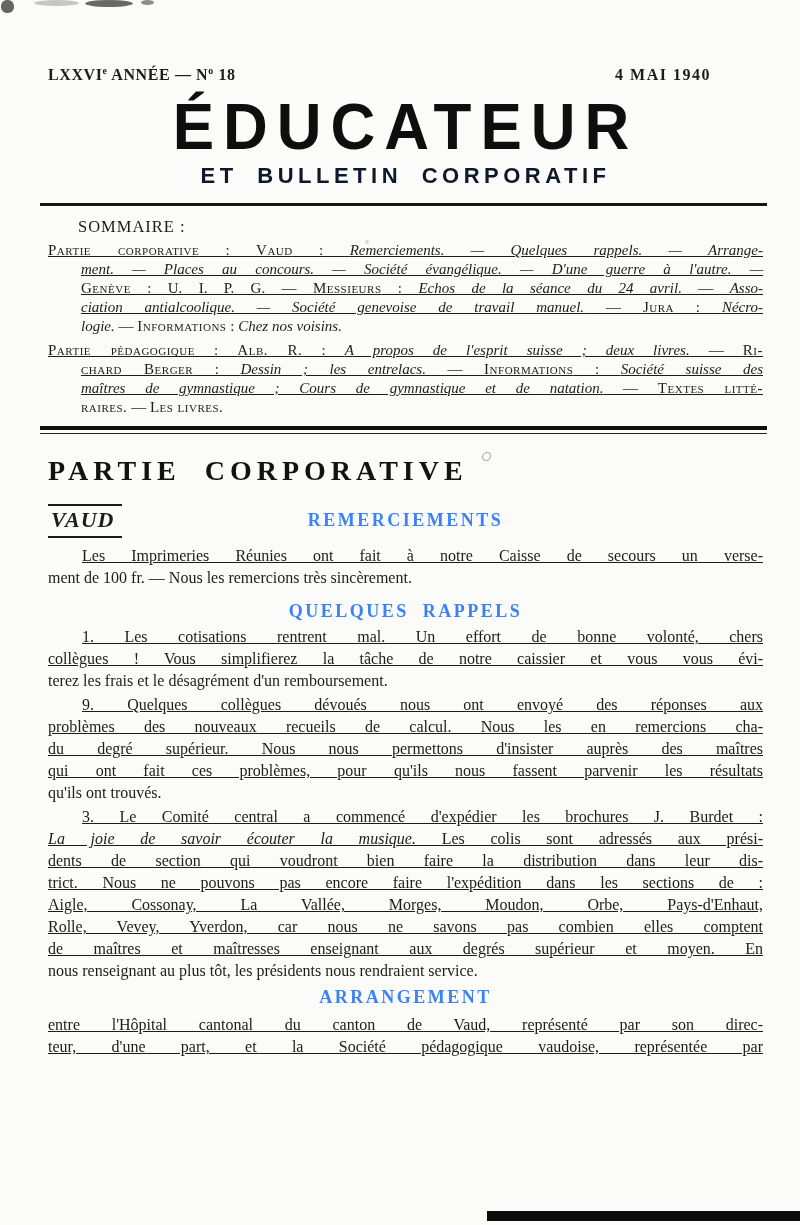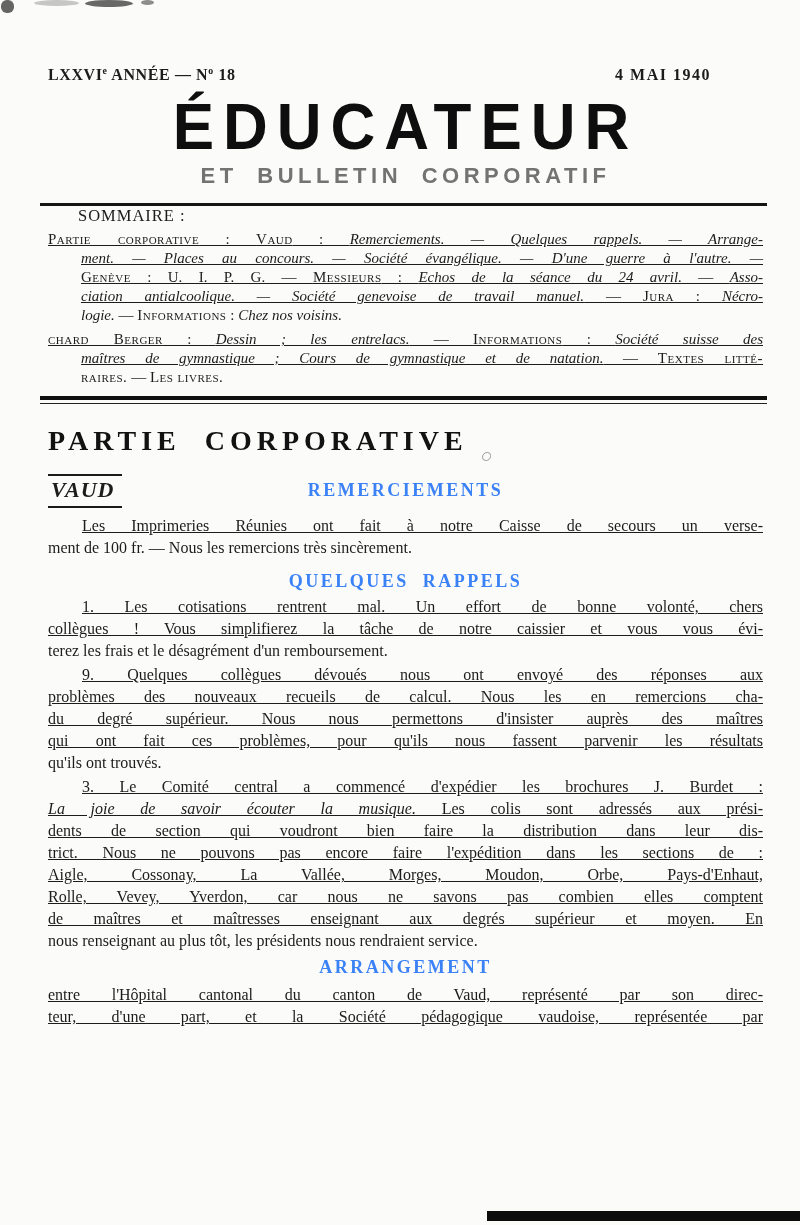--- a/index.html
+++ b/index.html
@@ -12,26 +12,26 @@
               padding-top:60px;font-size:16px;line-height:22px;}
   .issue{font-weight:bold;letter-spacing:.6px;}
   .issue sup{font-size:.62em;}
   .hdate{letter-spacing:1.5px;padding-right:52px;font-weight:bold;}
 
   
   .title{margin:10px 0 0 0;text-align:center;font-family:"Liberation Sans","DejaVu Sans",sans-serif;
          font-weight:bold;font-size:62px;line-height:60px;letter-spacing:9px;color:#0e0e0e;
          transform:scaleY(1.04);transform-origin:top center;}
   .subtitle{margin-top:7px;text-align:center;font-family:"Liberation Sans","DejaVu Sans",sans-serif;
-            font-weight:bold;font-size:22px;line-height:26px;letter-spacing:4.5px;word-spacing:9px;color:#737373;}
+            font-weight:bold;font-size:22px;line-height:26px;letter-spacing:4.5px;word-spacing:9px;color:#0f172a;}
   .masthead-rule{margin:14px 0 0 -8px;width:727px;height:3px;background:#151515;}
 
   
   .sommaire{font-size:15px;line-height:19px;}
-  .sommaire-label{padding-left:30px;font-size:16.5px;letter-spacing:1px;}
+  .sommaire-label{margin-top:11px;padding-left:30px;font-size:16.5px;letter-spacing:1px;}
   .som-para{margin-top:5px;}
   .sc{font-variant:small-caps;letter-spacing:.5px;}
   .it{font-style:italic;}
   .pline{text-align:left;}
   .pline.j{text-align:justify;text-align-last:justify;text-decoration:underline;}
   .hang .pline + .pline{padding-left:33px;}
 
   .double-rule{margin:9px 0 0 -8px;width:727px;height:3px;
                border-top:4px solid #101010;border-bottom:1px solid #222;background:transparent;}
 
@@ -90,20 +90,21 @@
     <div class="sommaire">
       <div class="sommaire-label">SOMMAIRE :</div>
       <div class="som-para hang">
           <div class="pline j"><span class="sc">Partie corporative</span><span> : </span><span class="sc">Vaud</span><span> : </span><span class="it">Remerciements. — Quelques rappels. — Arrange-</span></div>
           <div class="pline j"><span class="it">ment. — Places au concours. — Société évangélique. — D'une guerre à l'autre. —</span></div>
           <div class="pline j"><span class="sc">Genève</span><span> : U. I. P. G. — </span><span class="sc">Messieurs</span><span> : </span><span class="it">Echos de la séance du 24 avril.</span><span> — </span><span class="it">Asso-</span></div>
           <div class="pline j"><span class="it">ciation antialcoolique. — Société genevoise de travail manuel.</span><span> — </span><span class="sc">Jura</span><span> : </span><span class="it">Nécro-</span></div>
           <div class="pline"><span class="it">logie.</span><span> — </span><span class="sc">Informations</span><span> : </span><span class="it">Chez  nos  voisins.</span></div>
         </div>
       <div class="som-para hang">
+          <div class="pline j"><span class="sc">Partie pédagogique</span><span> : </span><span class="sc">Alb. R.</span><span> : </span><span class="it">A propos de l'esprit suisse ; deux livres.</span><span> — </span><span class="sc">Ri-</span></div>
           <div class="pline j"><span class="sc">chard Berger</span><span> : </span><span class="it">Dessin ; les entrelacs.</span><span> — </span><span class="sc">Informations</span><span> : </span><span class="it">Société suisse des</span></div>
           <div class="pline j"><span class="it">maîtres de gymnastique ; Cours de gymnastique et de natation.</span><span> — </span><span class="sc">Textes litté-</span></div>
           <div class="pline"><span class="sc">raires.</span><span> — </span><span class="sc">Les livres.</span></div>
         </div>
     </div>
 
     <div class="double-rule"></div>
 
     <h2 class="section-title">PARTIE CORPORATIVE</h2>
 

